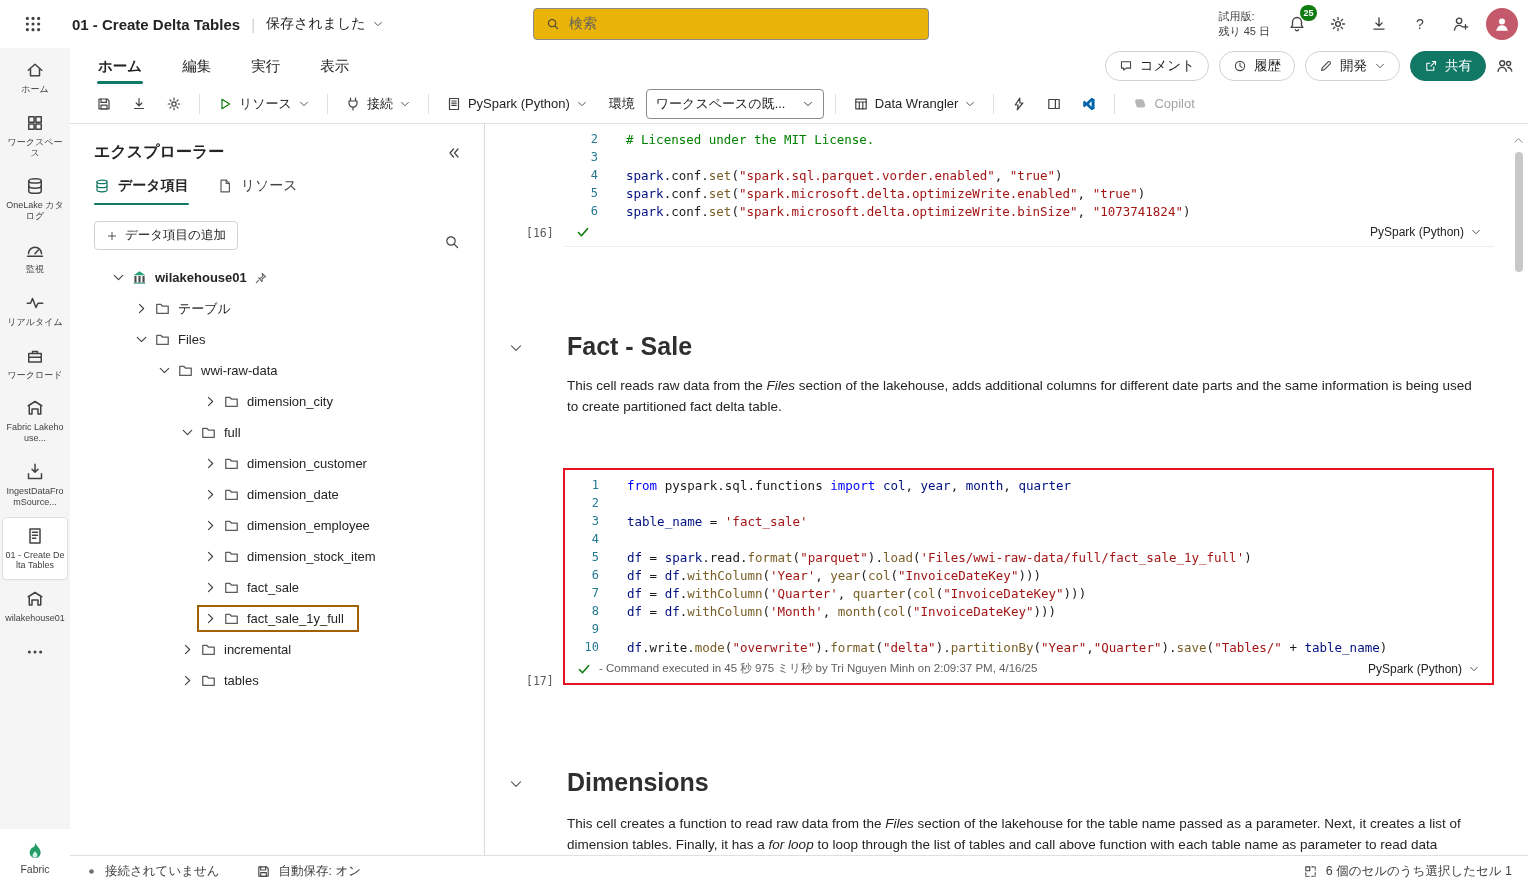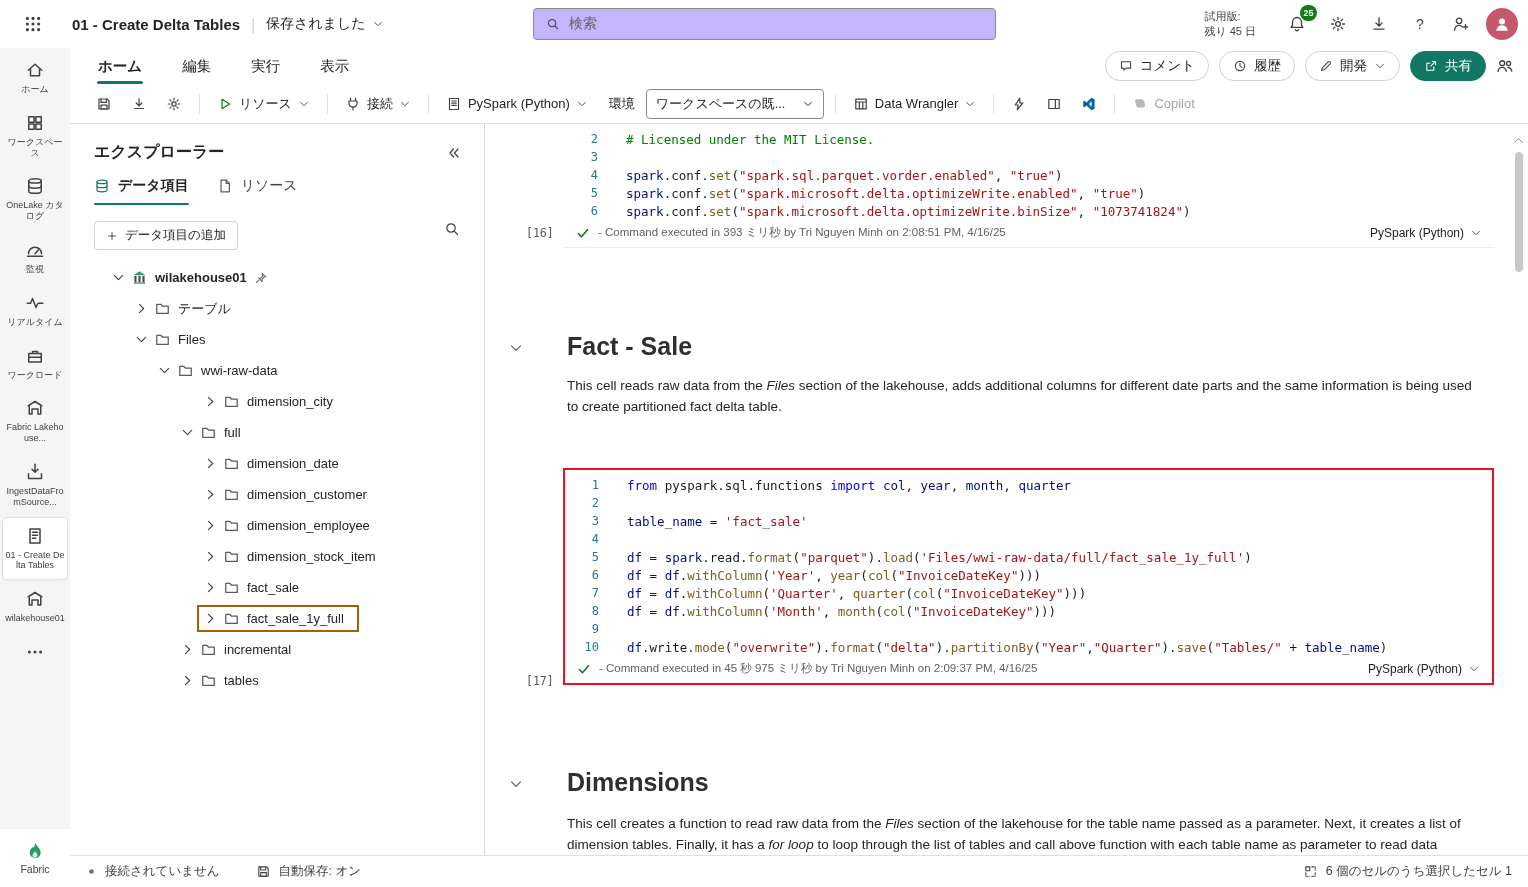--- a/index.html
+++ b/index.html
@@ -9,25 +9,25 @@
 .ic svg{width:100%;height:100%}
 .i12{width:12px;height:12px}.i14{width:14px;height:14px}.i16{width:16px;height:16px}.i18{width:18px;height:18px}.i20{width:20px;height:20px}
 
 
 .topbar{position:absolute;top:0;left:0;width:1528px;height:48px;background:#fff;display:flex;align-items:center;z-index:6}
 .waffle{margin-left:24px;color:#424242}
 .doc-title{margin-left:30px;font-size:15px;font-weight:700;color:#242424;white-space:nowrap}
 .pipe{margin:0 11px;color:#d1d1d1;font-size:15px}
 .save-status{display:inline-flex;align-items:center;gap:6px;font-size:14px;color:#242424;white-space:nowrap}
 .save-status .ic{color:#424242}
-.searchbox{position:absolute;left:533px;top:8px;width:463px;height:32px;border:1px solid #8a8a8a;border-radius:4px;display:flex;align-items:center;gap:9px;padding:0 12px;background:#c4b5fd}
+.searchbox{position:absolute;left:533px;top:8px;width:396px;height:32px;border:1px solid #8a8a8a;border-radius:4px;display:flex;align-items:center;gap:9px;padding:0 12px;background:#eab308}
 .searchbox .ic{color:#424242}
 .search-ph{font-size:14px;color:#616161}
 .header-right{margin-left:auto;display:flex;align-items:center;gap:9px;padding-right:10px}
-.trial{font-size:11px;color:#424242;line-height:1.4;margin-right:16px;white-space:nowrap}
+.trial{font-size:11px;color:#424242;line-height:1.4;margin-right:2px;white-space:nowrap}
 .hbtn{position:relative;width:32px;height:32px;display:inline-flex;align-items:center;justify-content:center;color:#424242;border-radius:4px}
 .badge{position:absolute;top:-3px;right:-4px;background:#107C10;color:#fff;font-size:9px;min-width:17px;height:16px;border-radius:8px;display:flex;align-items:center;justify-content:center;padding:0 2px;font-weight:700}
 .avatar{width:32px;height:32px;border-radius:50%;background:#C4596B;display:inline-flex;align-items:center;justify-content:center;color:#fff}
 
 
 .menubar{position:absolute;top:48px;left:70px;right:0;height:36px;background:#fff;display:flex;align-items:center;padding-left:26px;z-index:5}
 .mtabs{display:flex;gap:36px;align-items:center}
 .mtab{font-size:14.5px;color:#242424;position:relative;padding:5px 2px;white-space:nowrap}
 .mtab.active{font-weight:700}
 .mtab.active::after{content:"";position:absolute;left:1px;right:1px;bottom:-3px;height:3px;border-radius:2px;background:#117865}
@@ -62,21 +62,21 @@
 .explorer{position:absolute;left:70px;top:124px;width:415px;bottom:32px;background:#fff;border-right:1px solid #d9d9d9;overflow:hidden;z-index:3}
 .exp-header{display:flex;align-items:center;justify-content:space-between;padding:18px 22px 4px 24px}
 .exp-title{font-size:16px;font-weight:700;color:#242424}
 .collapse{color:#424242}
 .exp-tabs{display:flex;gap:28px;padding:10px 0 0 24px;align-items:flex-end;border-bottom:1px solid transparent}
 .etab{display:inline-flex;align-items:center;gap:8px;font-size:14px;color:#424242;padding-bottom:10px;position:relative;white-space:nowrap}
 .etab .ic{color:#5d5b58}
 .etab.active{color:#242424;font-weight:700}
 .etab.active::after{content:"";position:absolute;left:0;right:0;bottom:0;height:2.5px;border-radius:2px;background:#117865}
 .etab.active .ic{color:#117865}
-.exp-actions{display:flex;align-items:flex-start;padding:15px 24px 4px 24px}
+.exp-actions{display:flex;align-items:flex-end;padding:15px 24px 4px 24px}
 .add-btn{display:inline-flex;align-items:center;gap:7px;height:29px;padding:0 11px;border:1px solid #d1d1d1;border-radius:4px;font-size:12.5px;color:#242424;background:#fff;white-space:nowrap}
 .add-btn .ic{color:#424242}
 .exp-search{margin-left:auto;color:#424242}
 .tree{padding-top:8px}
 .tree-row{display:flex;align-items:center;height:31px;font-size:13px;color:#242424;white-space:nowrap}
 .row-inline{display:inline-flex;align-items:center}
 .tw-chevron{width:15px;height:15px;color:#424242;display:inline-flex;flex:none}
 .tw-icon{width:17px;height:17px;color:#5d5b58;margin-left:5px;display:inline-flex;flex:none}
 .tree-label{margin-left:7px}
 .bold{font-weight:700}
@@ -670,36 +670,36 @@
           <span class="tw-chevron">
             <svg viewBox="0 0 16 16" fill="none" stroke="currentColor" stroke-width="1.2" stroke-linecap="round" stroke-linejoin="round" style="width:100%;height:100%">
               <path d="M5.8 3.5l4.5 4.5-4.5 4.5"></path>
             </svg>
           </span>
           <span class="tw-icon">
             <svg viewBox="0 0 16 16" fill="none" stroke="currentColor" stroke-width="1.2" stroke-linecap="round" stroke-linejoin="round" style="width:100%;height:100%">
               <path d="M2.6 4.2h3.9l1.4 1.5h5.5v6.9H2.6z"></path>
             </svg>
           </span>
+          <span class="tree-label">dimension_customer</span>
+        </div>
+      </div>
+      <div class="tree-row" style="padding-left: 133px;">
+        <div class="row-inline">
+          <span class="tw-chevron">
+            <svg viewBox="0 0 16 16" fill="none" stroke="currentColor" stroke-width="1.2" stroke-linecap="round" stroke-linejoin="round" style="width:100%;height:100%">
+              <path d="M5.8 3.5l4.5 4.5-4.5 4.5"></path>
+            </svg>
+          </span>
+          <span class="tw-icon">
+            <svg viewBox="0 0 16 16" fill="none" stroke="currentColor" stroke-width="1.2" stroke-linecap="round" stroke-linejoin="round" style="width:100%;height:100%">
+              <path d="M2.6 4.2h3.9l1.4 1.5h5.5v6.9H2.6z"></path>
+            </svg>
+          </span>
           <span class="tree-label">dimension_date</span>
-        </div>
-      </div>
-      <div class="tree-row" style="padding-left: 133px;">
-        <div class="row-inline">
-          <span class="tw-chevron">
-            <svg viewBox="0 0 16 16" fill="none" stroke="currentColor" stroke-width="1.2" stroke-linecap="round" stroke-linejoin="round" style="width:100%;height:100%">
-              <path d="M5.8 3.5l4.5 4.5-4.5 4.5"></path>
-            </svg>
-          </span>
-          <span class="tw-icon">
-            <svg viewBox="0 0 16 16" fill="none" stroke="currentColor" stroke-width="1.2" stroke-linecap="round" stroke-linejoin="round" style="width:100%;height:100%">
-              <path d="M2.6 4.2h3.9l1.4 1.5h5.5v6.9H2.6z"></path>
-            </svg>
-          </span>
-          <span class="tree-label">dimension_customer</span>
         </div>
       </div>
       <div class="tree-row" style="padding-left: 133px;">
         <div class="row-inline">
           <span class="tw-chevron">
             <svg viewBox="0 0 16 16" fill="none" stroke="currentColor" stroke-width="1.2" stroke-linecap="round" stroke-linejoin="round" style="width:100%;height:100%">
               <path d="M5.8 3.5l4.5 4.5-4.5 4.5"></path>
             </svg>
           </span>
           <span class="tw-icon">
@@ -812,21 +812,20 @@
           <span class="ln">6</span>
           <span class="code-text"><span class="tk-vr">spark</span><span class="tk-pl">.conf.</span><span class="tk-fn">set</span><span class="tk-pl">(</span><span class="tk-str">"spark.microsoft.delta.optimizeWrite.binSize"</span><span class="tk-pl">, </span><span class="tk-str">"1073741824"</span><span class="tk-pl">)</span></span>
         </div>
       </div>
     <div class="cell-footer">
       <span class="ic check">
           <svg viewBox="0 0 16 16" fill="none" stroke="currentColor" stroke-width="1.2" stroke-linecap="round" stroke-linejoin="round" style="width:100%;height:100%">
             <path d="M2.8 8.6l3.4 3.6 7-8" stroke-width="1.8"></path>
           </svg>
         </span>
-      <span>- Command executed in 393 ミリ秒 by Tri Nguyen Minh on 2:08:51 PM, 4/16/25</span>
       <span class="lang-pick">
         <span>PySpark (Python)</span>
         <span class="ic i12">
             <svg viewBox="0 0 16 16" fill="none" stroke="currentColor" stroke-width="1.2" stroke-linecap="round" stroke-linejoin="round" style="width:100%;height:100%">
               <path d="M3.5 5.8l4.5 4.5 4.5-4.5"></path>
             </svg>
           </span>
       </span>
     </div>
   </div>

